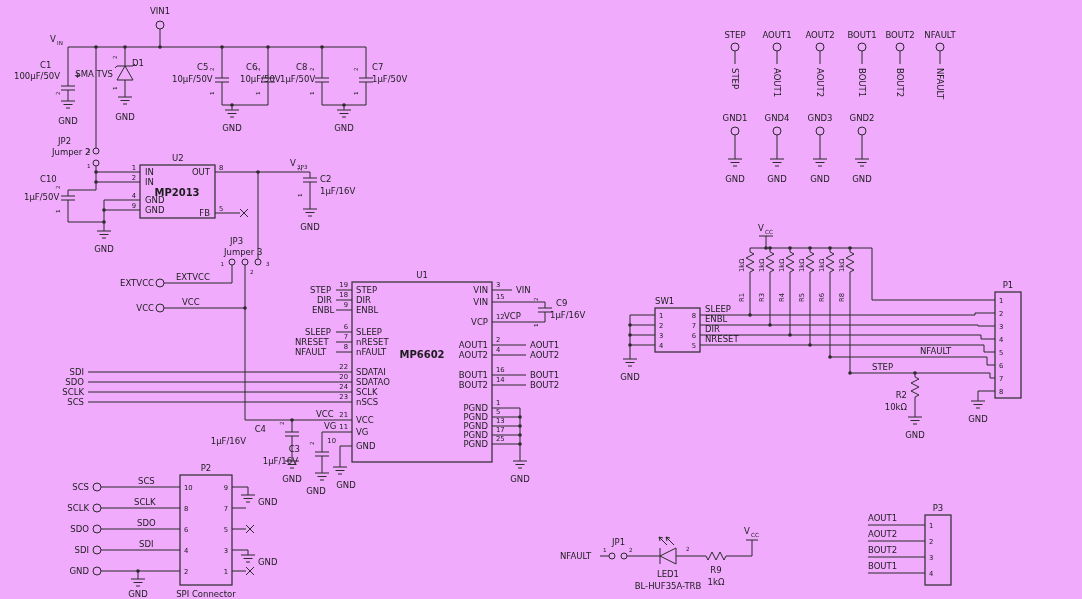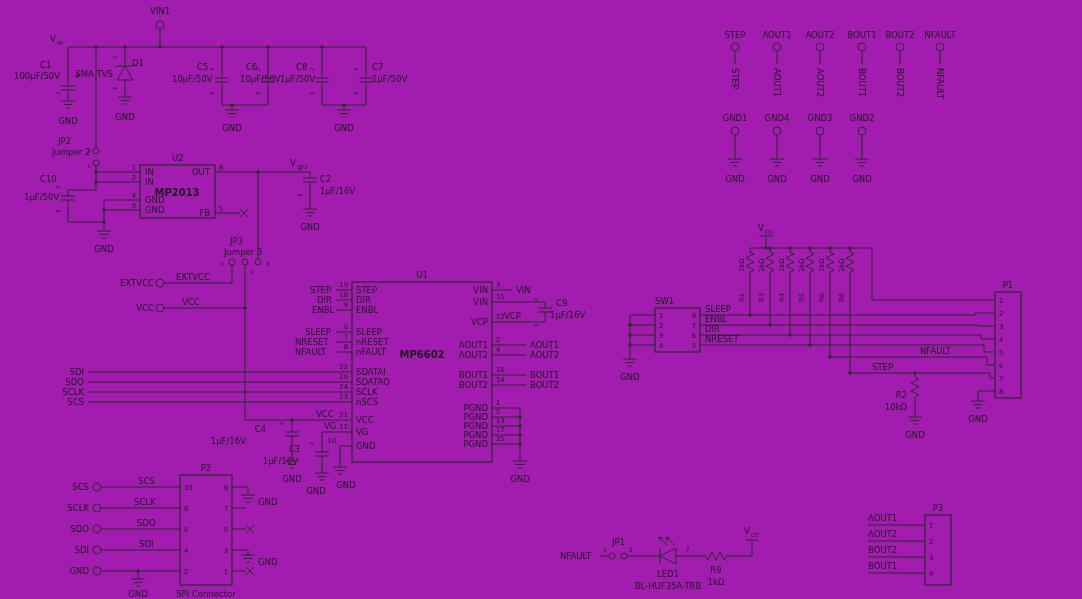--- a/index.html
+++ b/index.html
@@ -1,16 +1,16 @@
 <!DOCTYPE html>
 <html><head>
 <meta charset="utf-8">
 <style>
   html,body{margin:0;padding:0;background:#ffffff;}
-  .stage{width:1082px;height:599px;position:relative;background:#a21caf;overflow:hidden;}
+  .stage{width:1082px;height:599px;position:relative;background:#f0abfc;overflow:hidden;}
   svg text{fill:#1c1c1c;font-family:"DejaVu Sans",sans-serif;font-size:8.5px;}
   .w{stroke:#2b2b2b;stroke-width:1;fill:none;}
   .sym{stroke:#2b2b2b;stroke-width:1;fill:none;}
   .box{stroke:#2b2b2b;stroke-width:1.2;fill:none;}
   .term{stroke:#2b2b2b;stroke-width:1;fill:none;}
   .dot{fill:#2b2b2b;stroke:none;}
   .mid{text-anchor:middle;}
   .end{text-anchor:end;}
   .t7{font-size:6.8px;}
   .t6{font-size:5.6px;}

